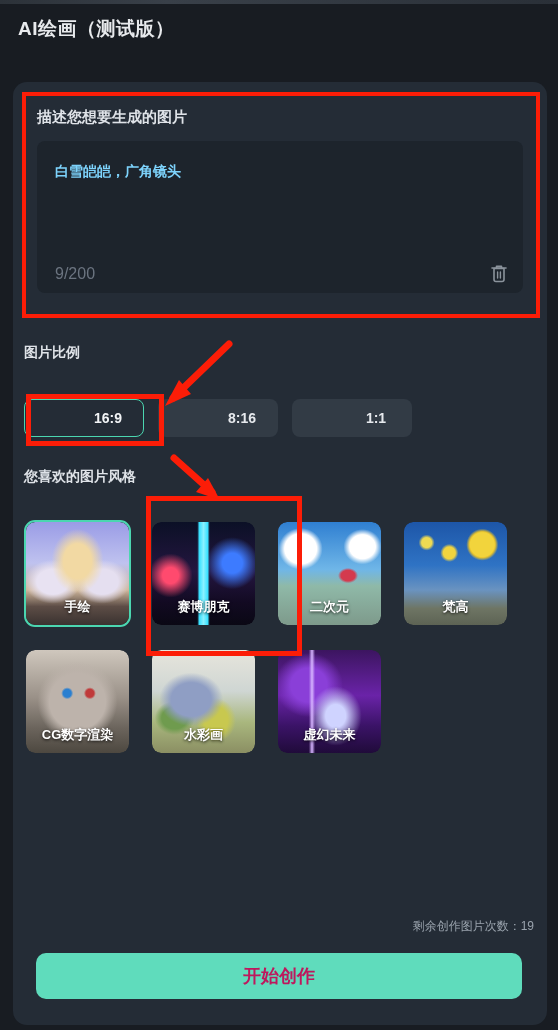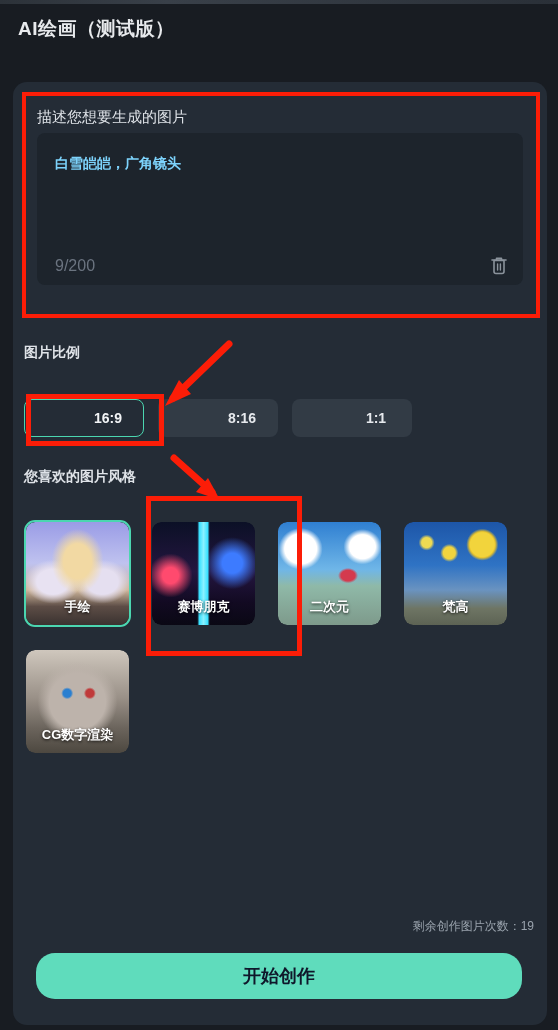--- a/index.html
+++ b/index.html
@@ -36,22 +36,22 @@
 
   
   .prompt-block {
     position: absolute; left: 10px; top: 12px;
     width: 514px; height: 218px;
     background: #242c36;
     border-radius: 8px;
     padding: 14px 14px 0 14px;
   }
   .prompt-label {
-    font-size: 15px; color: #dfe3e8; font-weight: normal;
-    margin-bottom: 6px;
+    font-size: 15px; color: #dfe3e8; font-weight: bold;
+    margin-bottom: 14px;
   }
   .prompt-area {
     position: relative;
     width: 486px; height: 152px;
     background: #1d242c;
     border-radius: 8px;
     padding: 20px 18px 0 18px;
   }
   .prompt-value {
     font-size: 14px; color: #7dd3fc; font-weight: bold;
@@ -181,23 +181,23 @@
   }
 
   
   .remaining {
     position: absolute; right: 24px; top: 918px;
     font-size: 12px; color: #9aa3ad;
   }
   .create-btn {
     position: absolute; left: 36px; top: 953px;
     width: 486px; height: 46px;
-    border-radius: 19px;
+    border-radius: 10px;
     background: #5fdcbc;
-    color: #0f172a;
+    color: #be185d;
     font-size: 18px; font-weight: bold;
     display: flex; align-items: center; justify-content: center;
     border: none;
     font-family: "Liberation Sans", "DejaVu Sans", sans-serif;
   }
 
   
   .anno-box {
     position: absolute;
     border: 4px solid #fc1d07;
@@ -269,21 +269,29 @@
     <div class="style-card">
       <div class="style-thumb th-vangogh"></div>
       <div class="style-name">梵高</div>
     </div>
 
     <div class="style-card">
       <div class="style-thumb th-cg"></div>
       <div class="style-name">CG数字渲染</div>
     </div>
 
-
+    <div class="style-card">
+      <div class="style-thumb th-water"></div>
+      <div class="style-name">水彩画</div>
+    </div>
+
+    <div class="style-card">
+      <div class="style-thumb th-future"></div>
+      <div class="style-name">虚幻未来</div>
+    </div>
 
   </div>
 
   <div class="remaining">剩余创作图片次数：19</div>
   <button class="create-btn">开始创作</button>
 
   <div class="anno-box" id="anno-prompt"></div>
   <div class="anno-box" id="anno-ratio"></div>
   <div class="anno-box" id="anno-style"></div>
 

